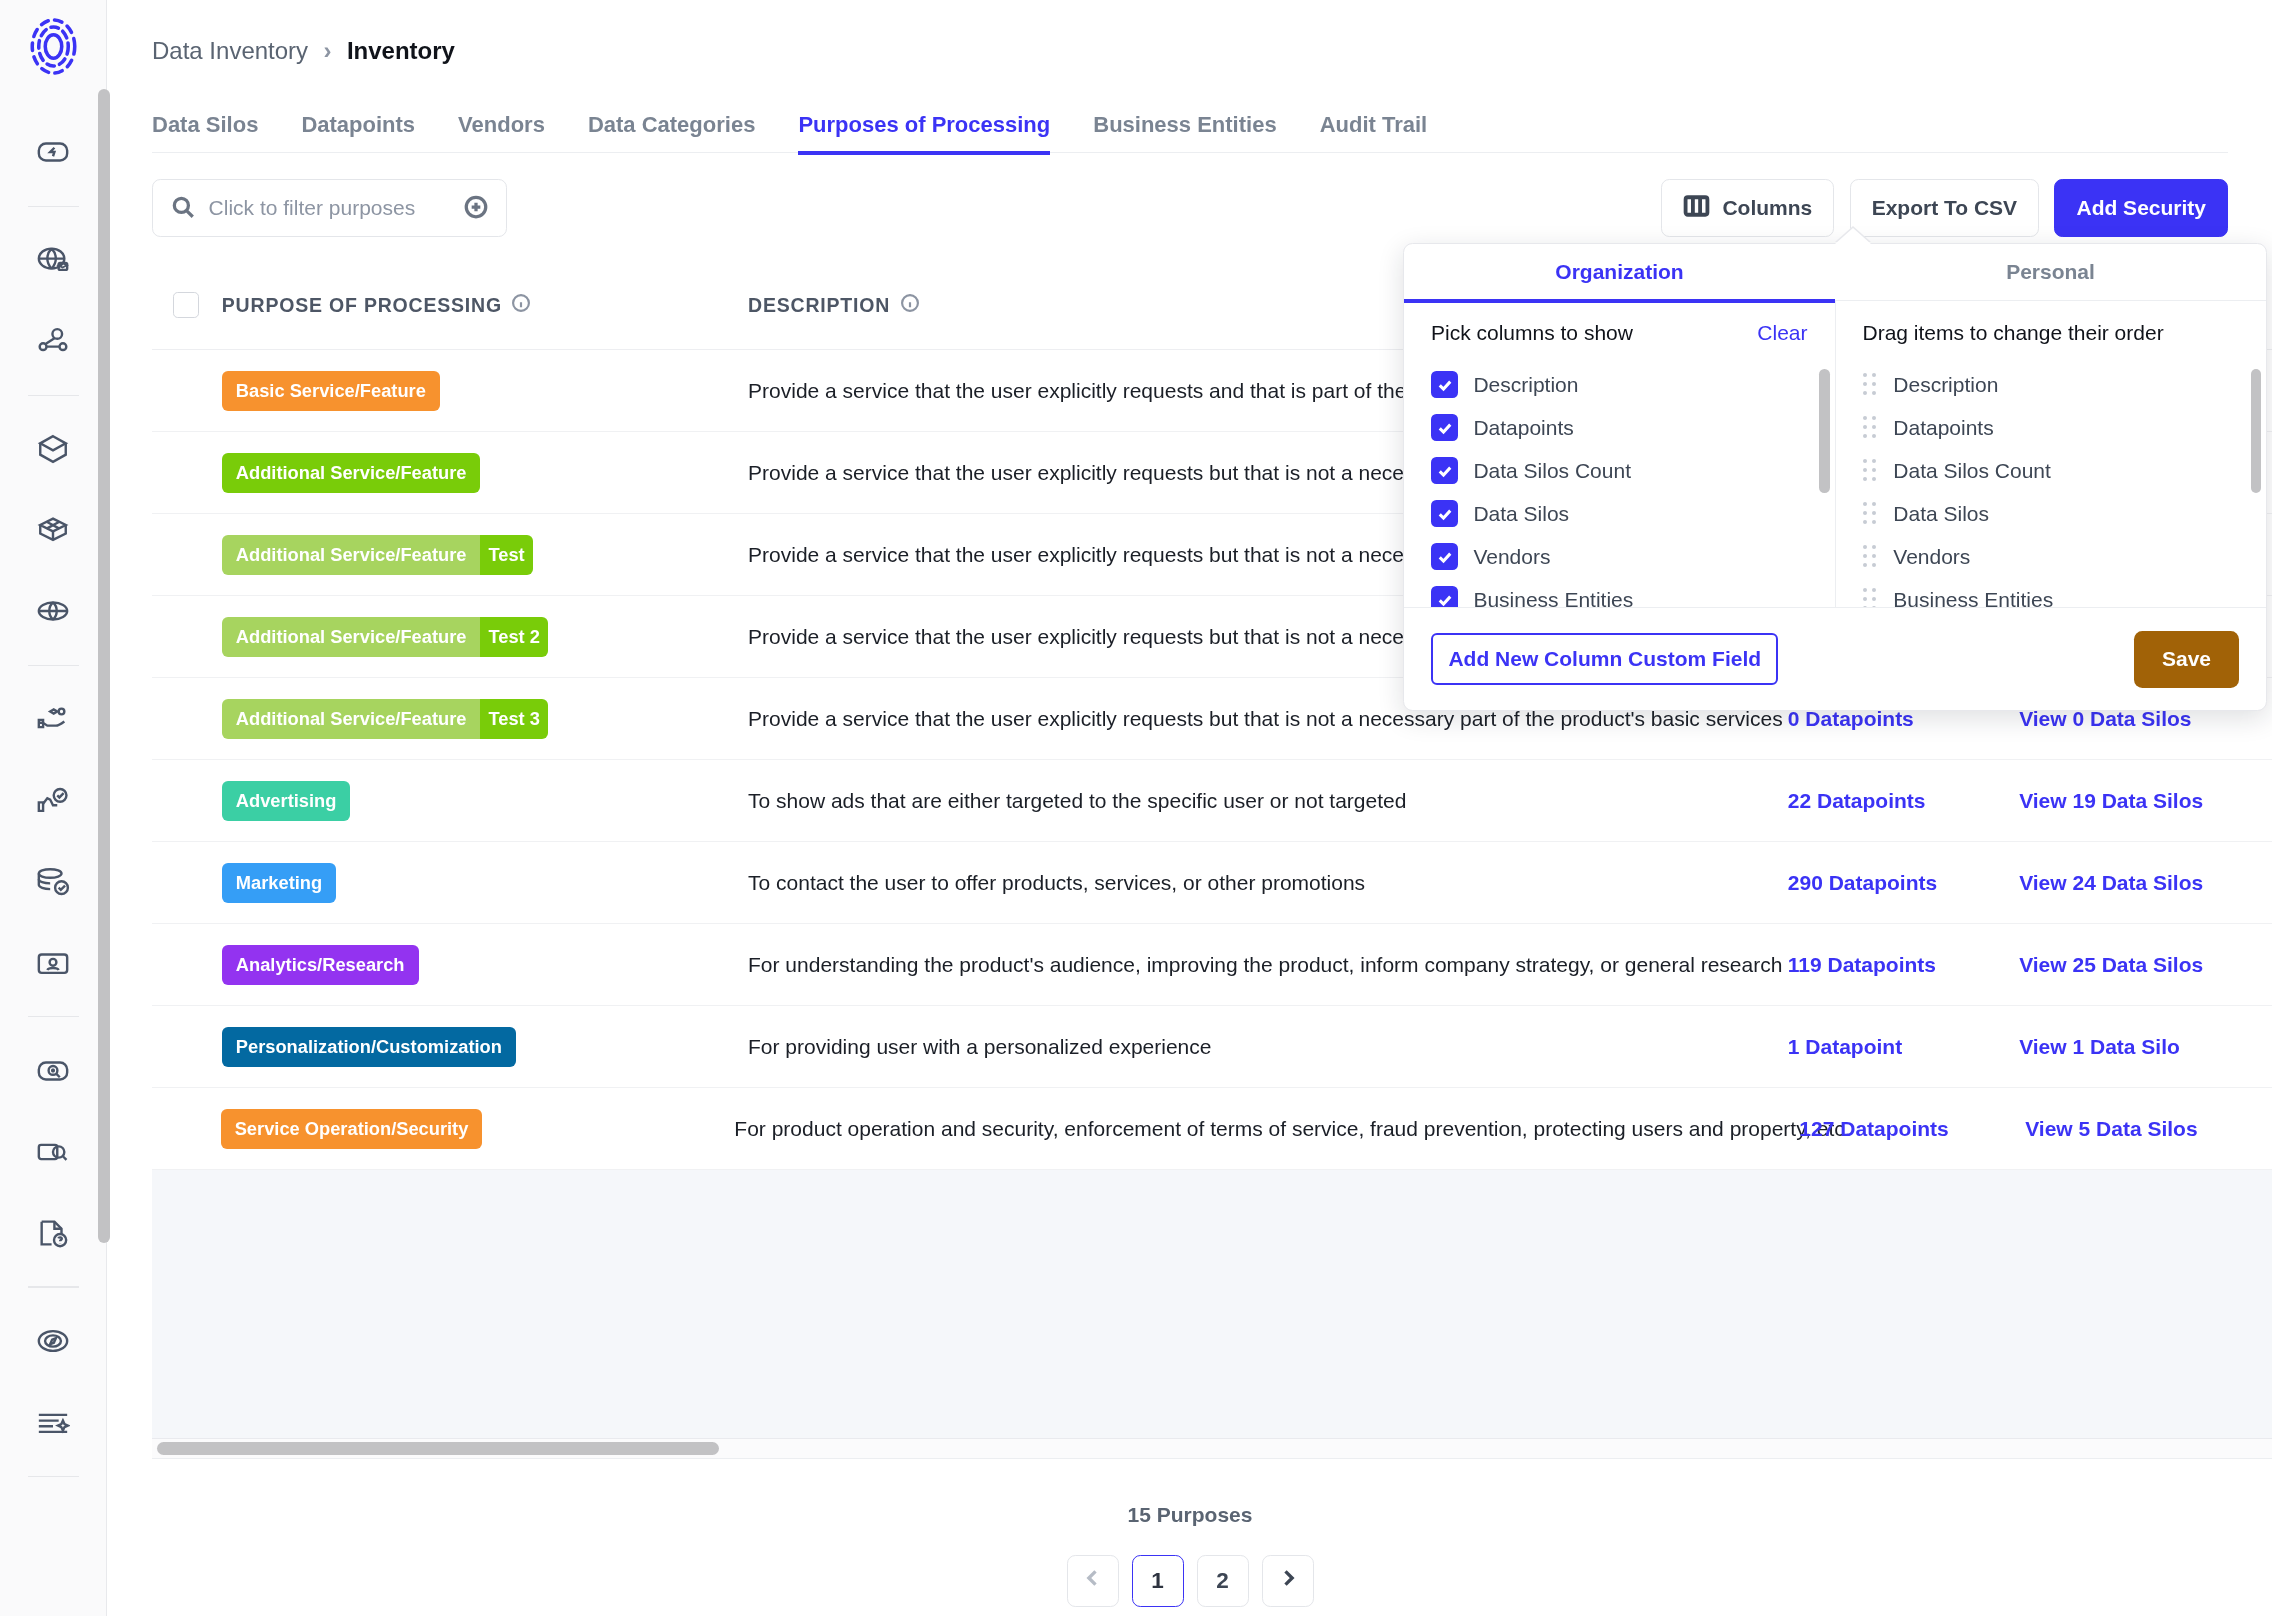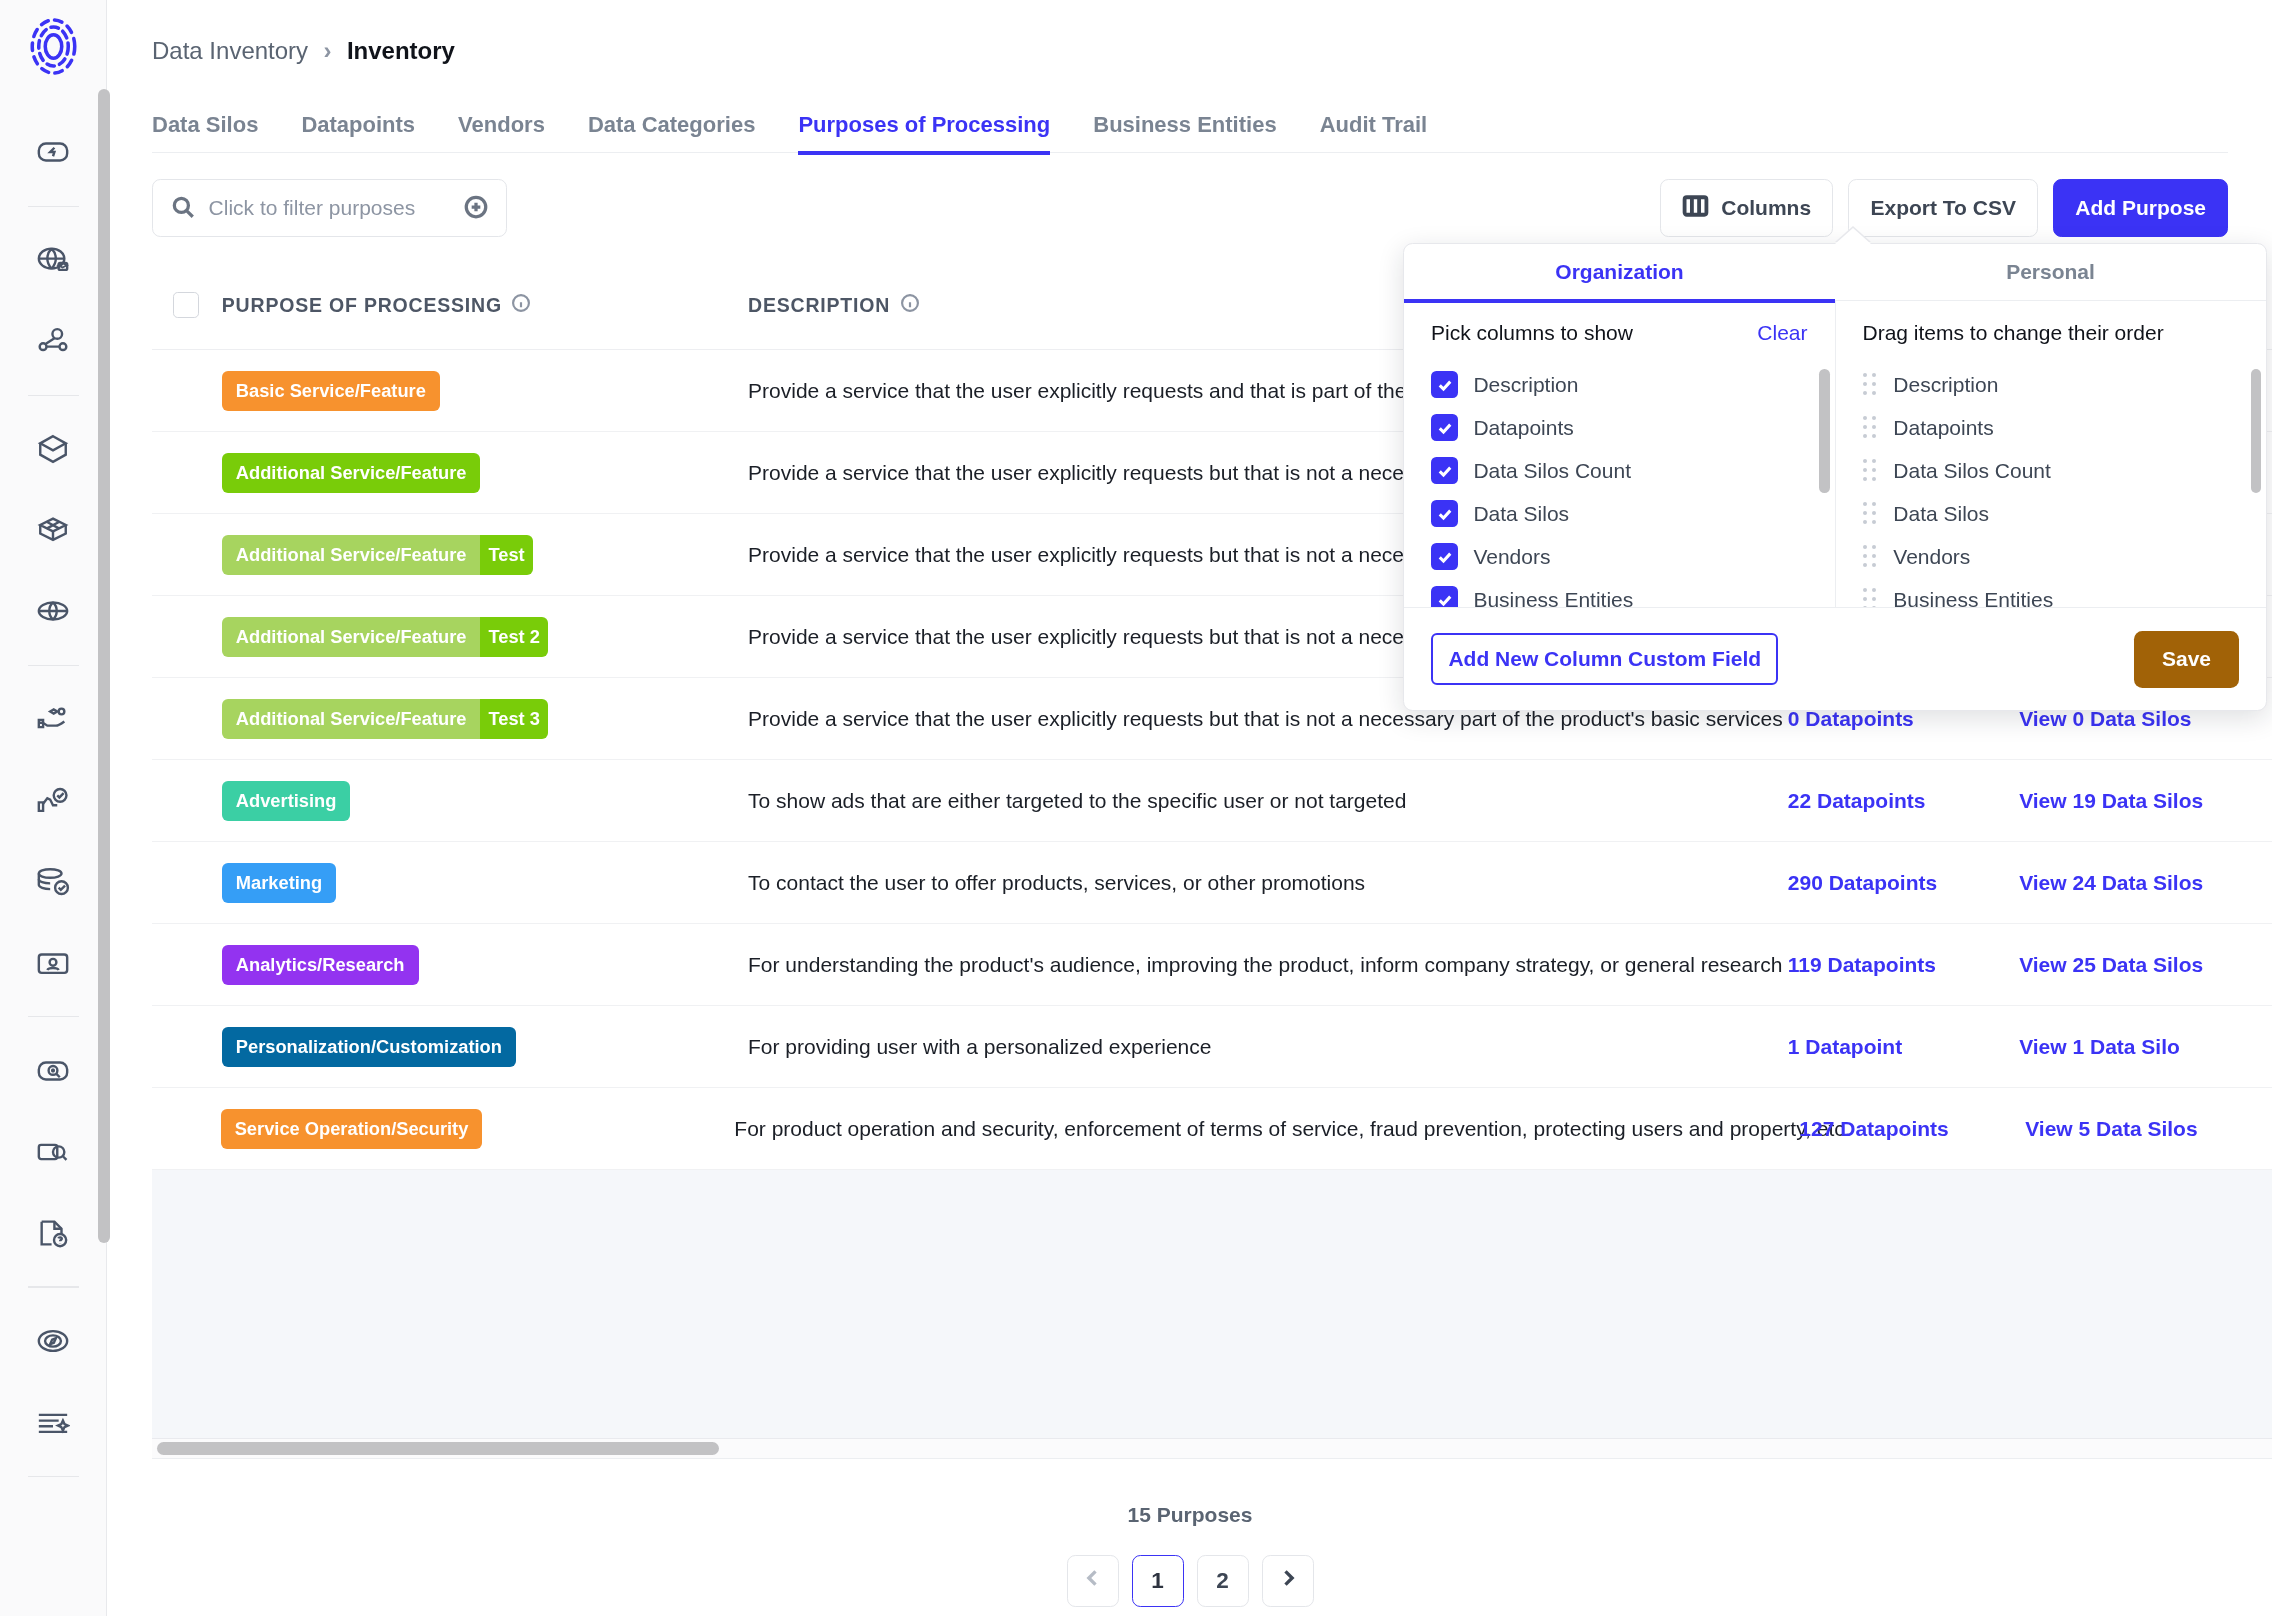--- a/index.html
+++ b/index.html
@@ -404,21 +404,21 @@
                 <rect x="2" y="3" width="20" height="16" rx="2"></rect>
                 <path d="M8.7 3v16M15.3 3v16"></path>
               </svg>
           </span>
           <span>Columns</span>
         </div>
         <div class="btn btn-outline">
           <span>Export To CSV</span>
         </div>
         <div class="btn btn-primary">
-          <span>Add Purpose</span>
+          <span>Add Security</span>
         </div>
       </div>
     </div>
 
     <div class="table-wrap clipped">
       <div class="thead">
         <div class="chkcell">
           <div class="hdr-chk"></div>
         </div>
         <div class="col-purpose th">

